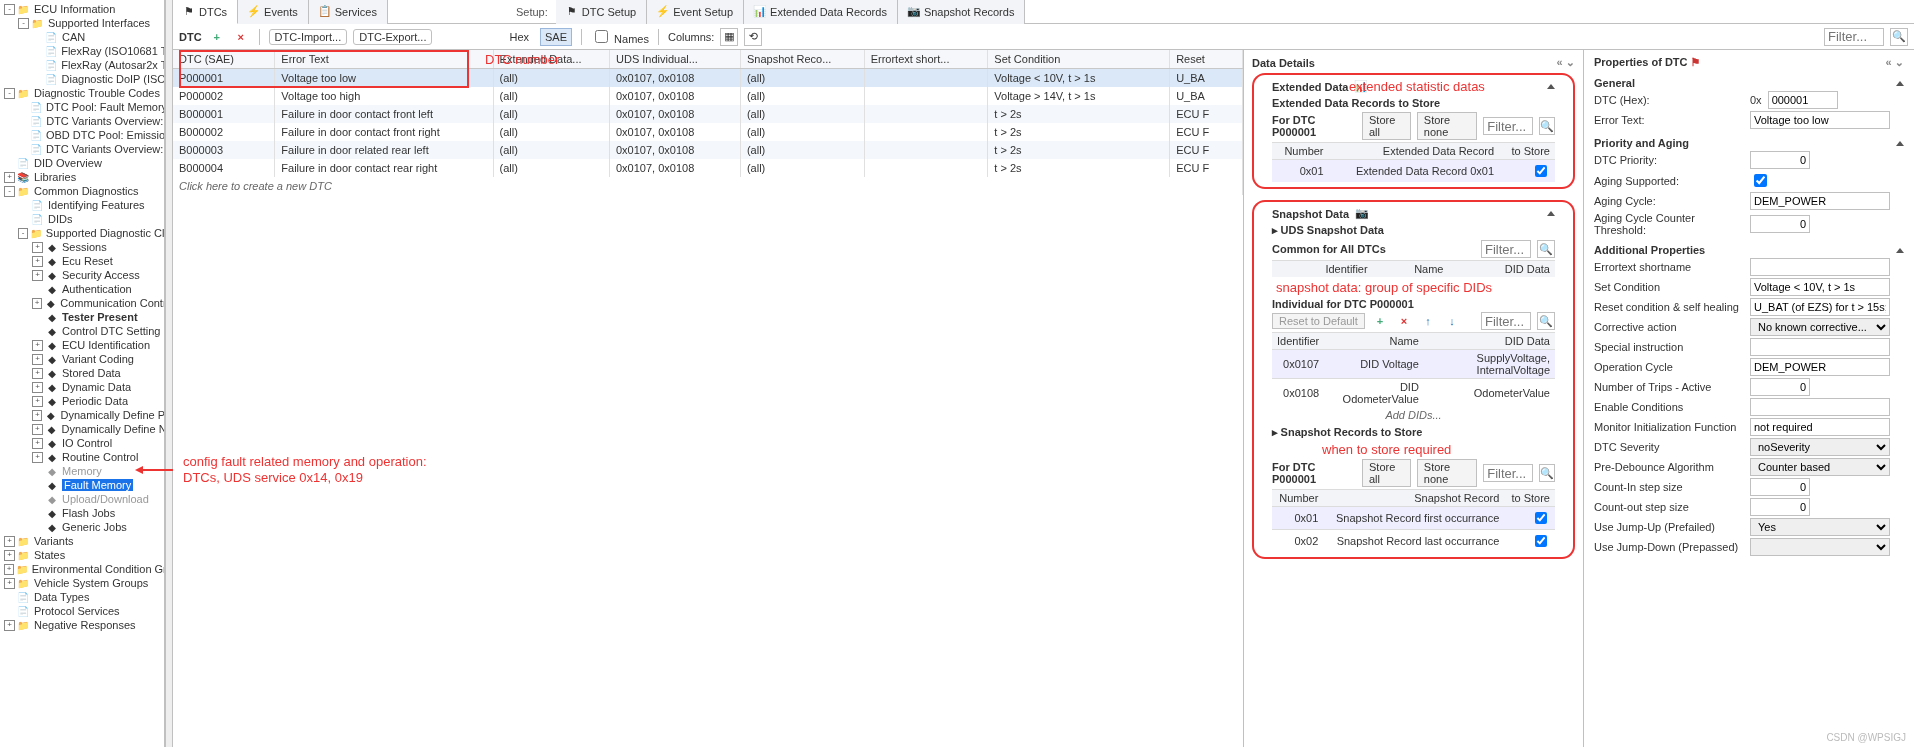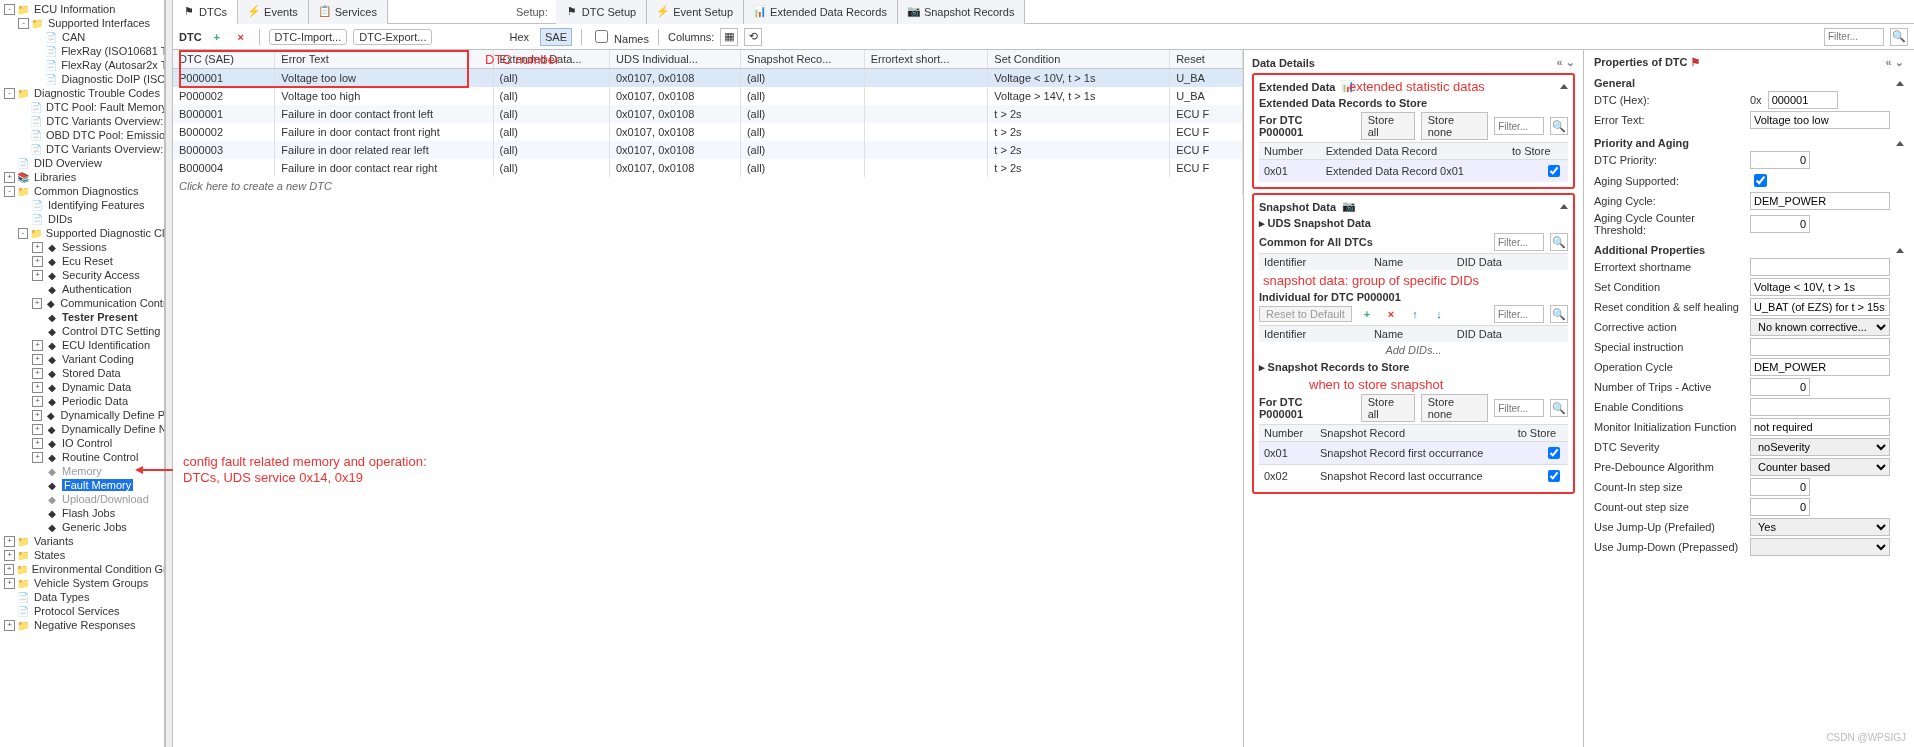--- a/index.html
+++ b/index.html
@@ -20,43 +20,43 @@
 .tabsbar{display:flex;align-items:center;border-bottom:1px solid #c0c0c0;height:24px}
 .tab{display:flex;align-items:center;gap:4px;padding:3px 10px;border-right:1px solid #c0c0c0;background:#f2f4f7;height:24px;cursor:default}
 .tab.active{background:#fff;border-bottom:1px solid #fff;margin-bottom:-1px}
 .tab .ticon{width:12px;height:12px;display:inline-flex;align-items:center;justify-content:center}
 .setup-label{padding:0 8px;color:#555}
 .toolbar2{display:flex;align-items:center;gap:6px;padding:3px 6px;border-bottom:1px solid #c0c0c0;height:26px}
 .btn{display:inline-flex;align-items:center;justify-content:center;min-width:18px;height:18px;border:1px solid transparent;padding:0 4px;cursor:default}
 .btn.on{background:#dbe8f7;border:1px solid #9bb8dc}
 .sep{width:1px;height:16px;background:#c0c0c0;margin:0 3px}
 .pill{padding:1px 5px;border:1px solid #c0c0c0;border-radius:3px;cursor:default}
-input[type=text].filter{border:1px solid #c0c0c0;height:18px;padding:1px 3px;font-size:10px;width:60px}
+input[type=text].filter{border:1px solid #c0c0c0;height:18px;padding:1px 3px;font-size:13px;width:60px}
 .iconbtn{width:18px;height:18px;border:1px solid #c0c0c0;display:flex;align-items:center;justify-content:center}
 
 .content{flex:1;display:flex;min-height:0}
 .grid-wrap{flex:1;overflow:auto;border-right:1px solid #c0c0c0}
 .red-border{border:2px solid #e33 !important}
 table.grid{border-collapse:collapse;width:100%;table-layout:fixed}
 table.grid th,table.grid td{border-right:1px solid #e0e0e0;padding:3px 6px;text-align:left;white-space:nowrap;overflow:hidden;text-overflow:ellipsis}
 table.grid th{background:#f6f7fa;border-bottom:1px solid #c8c8c8;font-weight:normal;color:#333}
 table.grid tbody tr.odd{background:#f4f8fc}
 table.grid tbody tr.sel{background:#dbe8f7}
 .newrow td{text-align:center;color:#666;font-style:italic}
 
 .detail-panel{width:340px;padding:6px 8px;overflow:auto;border-right:1px solid #c0c0c0}
 .detail-header{display:flex;align-items:center;justify-content:space-between;font-weight:bold;margin-bottom:4px}
-.section{border:1px solid #c8c8c8;border-radius:3px;margin-bottom:4px;padding:5px 5px}
+.section{border:1px solid #c8c8c8;border-radius:13px;margin-bottom:11px;padding:5px 18px}
 .section.red{border:2px solid #e33}
 .sect-title{display:flex;align-items:center;gap:6px;font-weight:bold;margin-bottom:4px}
 .subhead{font-weight:bold;margin:3px 0}
 .rowflex{display:flex;align-items:center;gap:6px;margin:2px 0}
 .smallbtn{border:1px solid #c0c0c0;padding:1px 6px;background:#f4f4f4;cursor:default}
 table.inner{width:100%;border-collapse:collapse}
-table.inner th,table.inner td{border-top:1px solid #dcdcdc;padding:2px 5px;text-align:left}
+table.inner th,table.inner td{border-top:1px solid #dcdcdc;padding:2px 5px;text-align:right}
 table.inner th{background:#f2f4f7;font-weight:normal}
 .chk{width:12px;height:12px}
 .caret{display:inline-block;width:0;height:0;border-left:4px solid transparent;border-right:4px solid transparent}
 .caret.up{border-bottom:5px solid #555}
 
 .props-panel{width:330px;padding:6px 10px;overflow:auto}
 .prow{display:flex;align-items:center;margin:2px 0;gap:6px}
 .prow .plabel{width:150px}
 .prow input[type=text],.prow select{border:1px solid #c0c0c0;padding:1px 3px;font-size:11px;height:18px}
 .prow input.num{width:60px;text-align:right}
@@ -535,26 +535,36 @@
             <input type="text" class="filter" style="width: 50px;" placeholder="Filter...">
             <span class="iconbtn">🔍</span>
           </div>
           <table class="inner" id="indiv-table">
               <tbody>
                 <tr>
                   <th>Identifier</th>
                   <th>Name</th>
                   <th>DID Data</th>
                 </tr>
+                <tr style="background:#eef">
+                  <td>0x0107</td>
+                  <td>DID Voltage</td>
+                  <td>SupplyVoltage, InternalVoltage</td>
+                </tr>
+                <tr>
+                  <td>0x0108</td>
+                  <td>DID OdometerValue</td>
+                  <td>OdometerValue</td>
+                </tr>
               </tbody>
             </table>
           <div style="text-align:center;font-style:italic;color:#666;padding:2px">Add DIDs...</div>
 
           <div class="subhead">▸ <span>Snapshot Records to Store</span></div>
-          <div class="red-annot" style="position:relative;left:50px;margin:0">when to store snapshot</div>
+          <div class="red-annot" style="position:relative;left:50px;margin:0">when to store required</div>
           <div class="rowflex">
             <span style="font-weight:bold">For DTC P000001</span>
             <span style="flex:1"></span>
             <span class="smallbtn">Store all</span>
             <span class="smallbtn">Store none</span>
             <input type="text" class="filter" style="width: 50px;" placeholder="Filter...">
             <span class="iconbtn">🔍</span>
           </div>
           <table class="inner" id="rec-table">
               <tbody>

